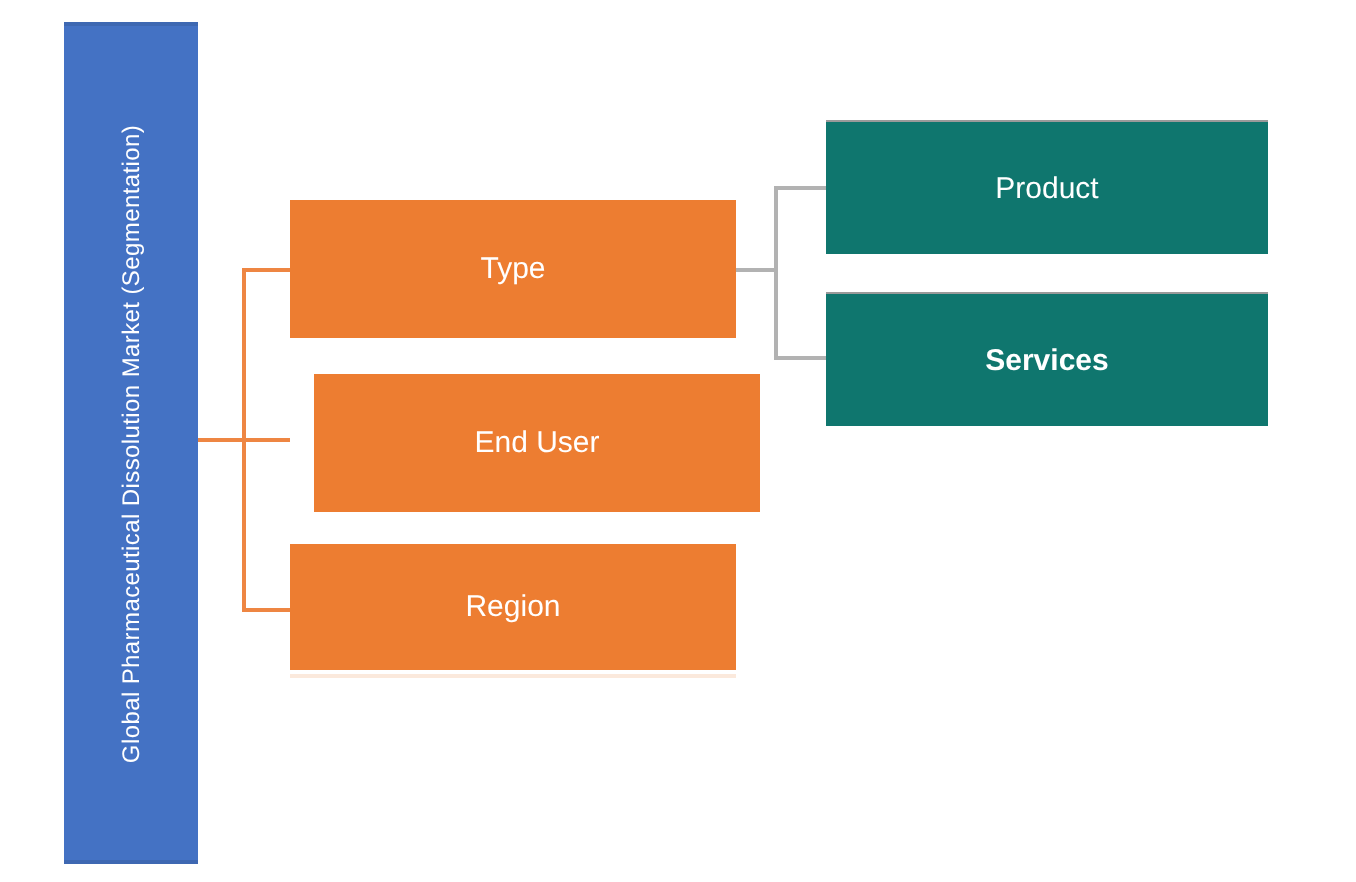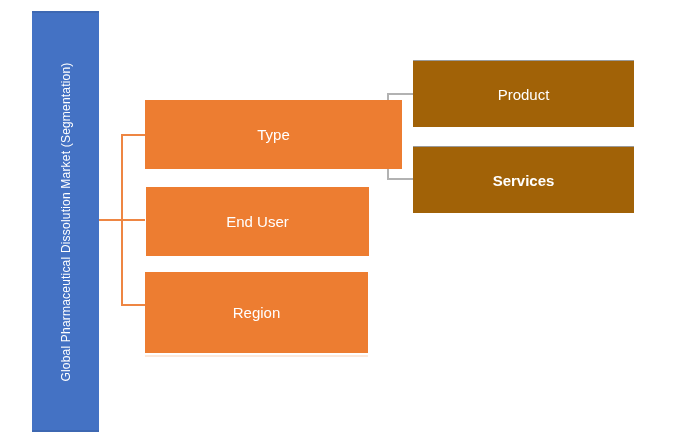--- a/index.html
+++ b/index.html
@@ -45,25 +45,25 @@
   .box {
     position: absolute;
     display: flex;
     align-items: center;
     justify-content: center;
     color: #ffffff;
     font-size: 15px;
     box-sizing: border-box;
   }
   .seg-box { background: #ED7D31; }
-  .child-box { background: #a16207; border-top: 1px solid #9A9A9A; }
+  .child-box { background: #0f766e; border-top: 1px solid #9A9A9A; }
 
-  .box-type    { left: 145px; top: 100px; width: 257px; height: 69px; }
-  .box-enduser { left: 146px; top: 187px; width: 223px; height: 69px; }
-  .box-region  { left: 145px; top: 272px; width: 223px; height: 81px; }
+  .box-type    { left: 145px; top: 100px; width: 223px; height: 69px; }
+  .box-enduser { left: 157px; top: 187px; width: 223px; height: 69px; }
+  .box-region  { left: 145px; top: 272px; width: 223px; height: 63px; }
   .box-region::after {   
     content: "";
     position: absolute;
     left: 0;
     bottom: -4px;
     width: 100%;
     height: 2px;
     background: #FBE9DC;
   }
   .box-product  { left: 413px; top: 60px;  width: 221px; height: 67px; }

